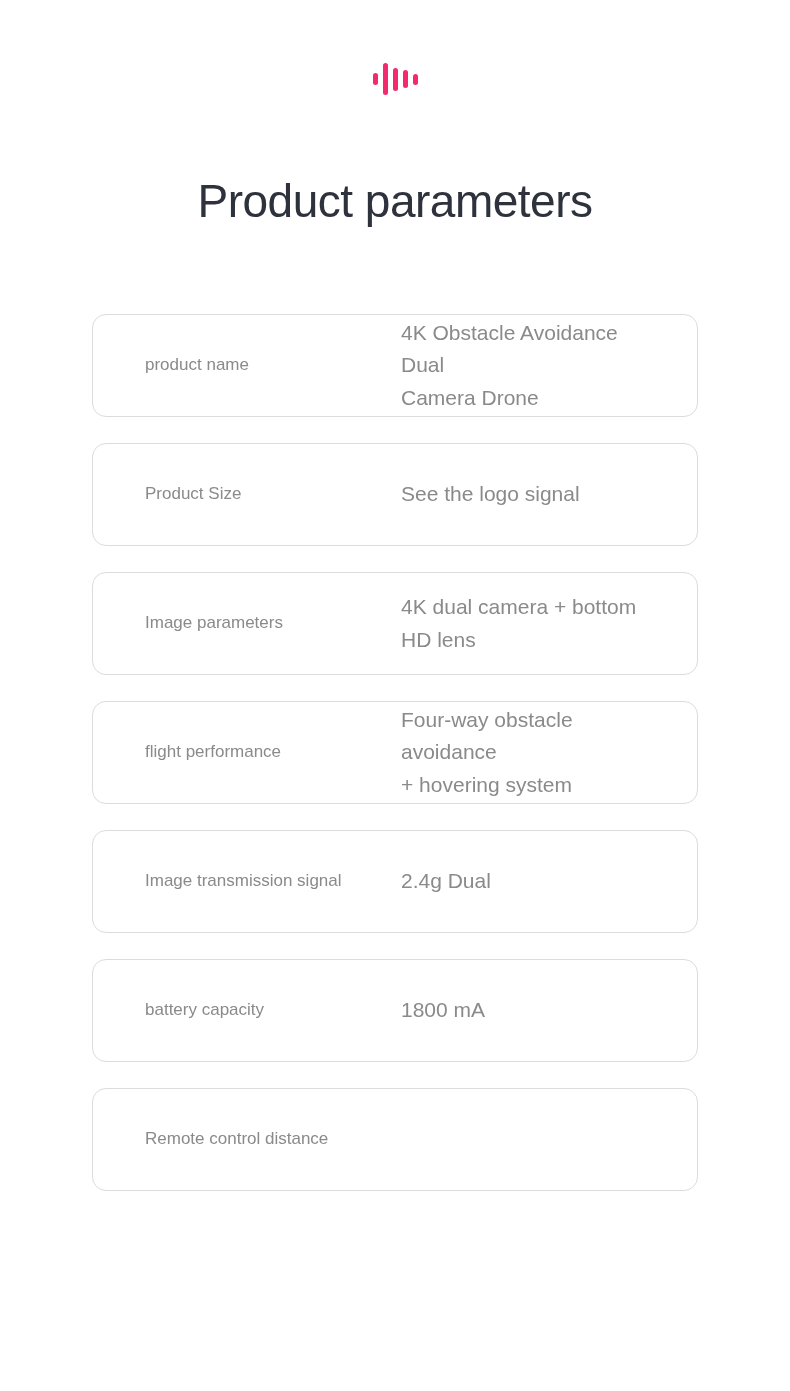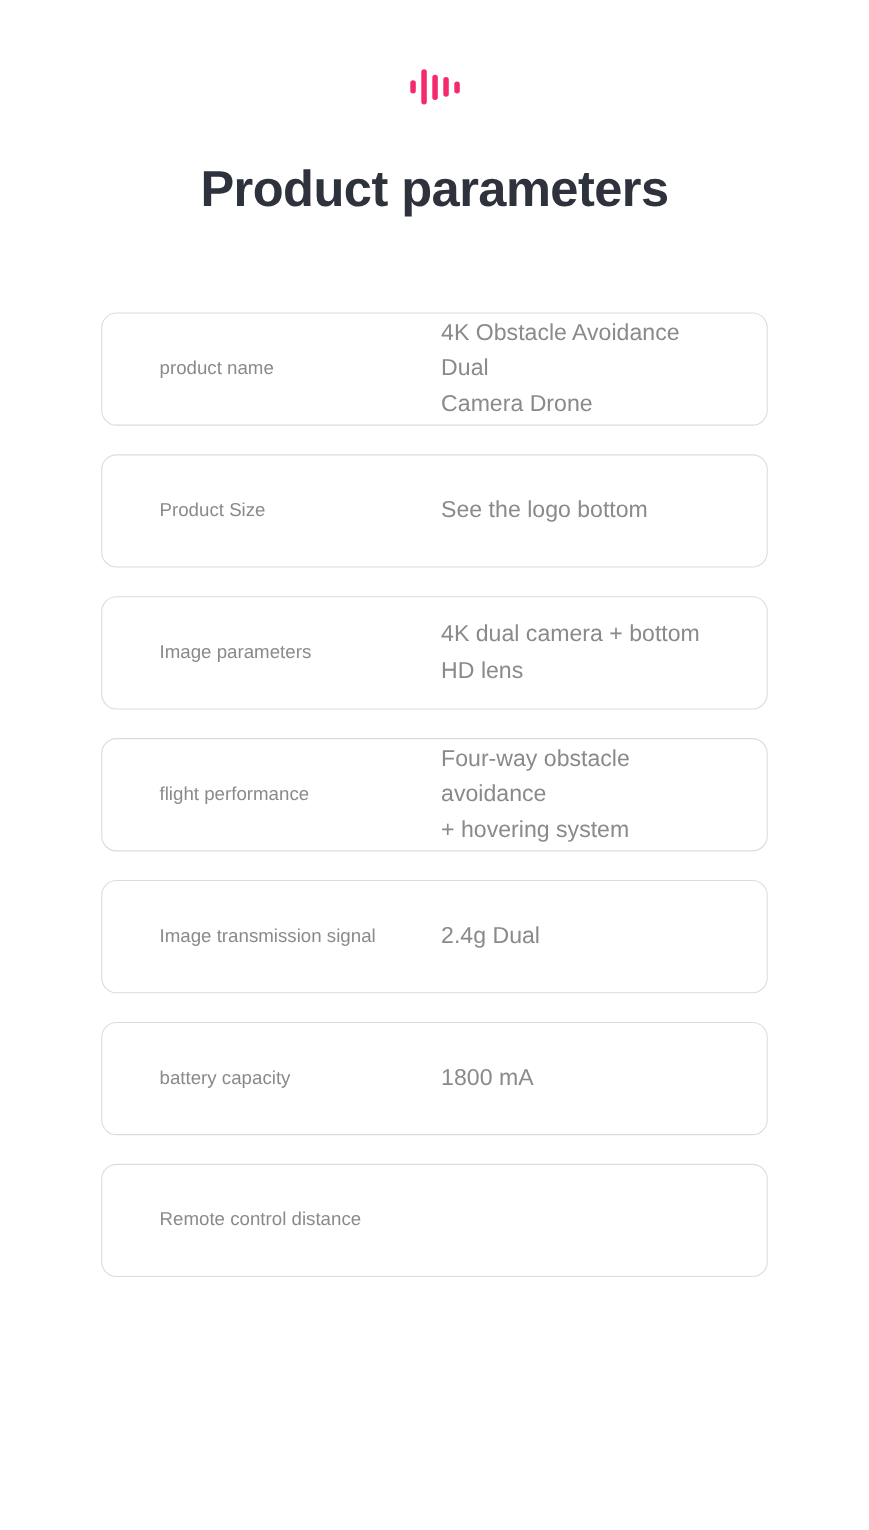--- a/index.html
+++ b/index.html
@@ -48,24 +48,24 @@
   .logo .bar.b1 { height: 12px; }
   .logo .bar.b2 { height: 32px; }
   .logo .bar.b3 { height: 23px; }
   .logo .bar.b4 { height: 18px; }
   .logo .bar.b5 { height: 11px; }
 
   
   .title {
     text-align: center;
     font-size: 46px;
-    font-weight: bold;
+    font-weight: normal;
     color: #2e323c;
     letter-spacing: -0.5px;
-    margin-top: 48px;
+    margin-top: 78px;
   }
 
   
   .spec-list {
     margin-top: 86px;
     padding: 0 92px;
     display: flex;
     flex-direction: column;
     gap: 26px;
   }
@@ -116,21 +116,21 @@
   <div class="spec-list">
 
     <div class="spec-row">
       <div class="spec-label">product name</div>
       <div class="spec-value">4K Obstacle Avoidance Dual
 Camera Drone</div>
     </div>
 
     <div class="spec-row">
       <div class="spec-label">Product Size</div>
-      <div class="spec-value">See the logo bottom</div>
+      <div class="spec-value">See the logo signal</div>
     </div>
 
     <div class="spec-row">
       <div class="spec-label">Image parameters</div>
       <div class="spec-value">4K dual camera + bottom HD lens</div>
     </div>
 
     <div class="spec-row">
       <div class="spec-label">flight performance</div>
       <div class="spec-value">Four-way obstacle avoidance

